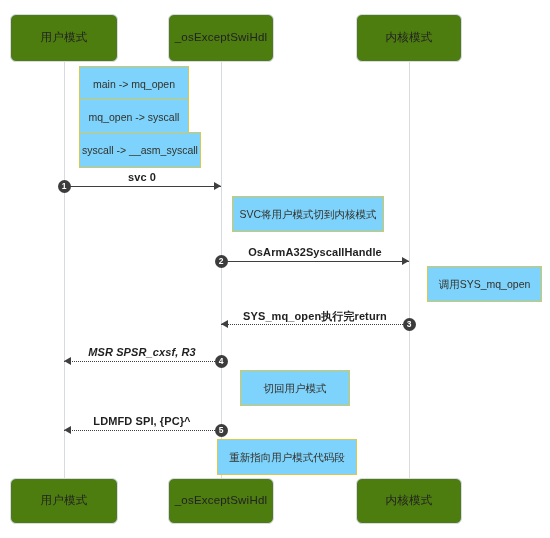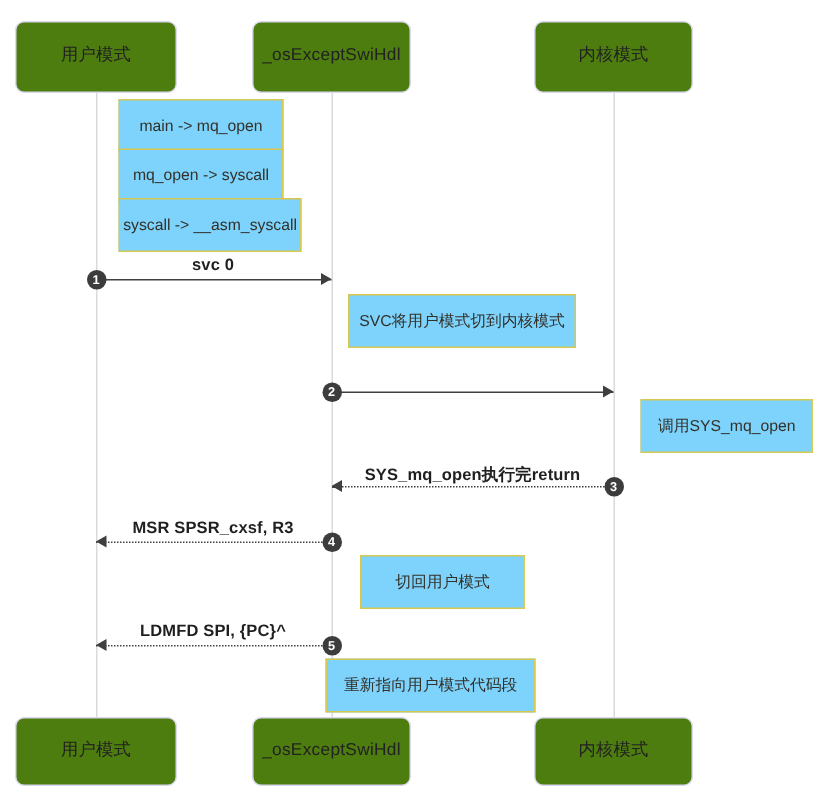--- a/index.html
+++ b/index.html
@@ -142,30 +142,31 @@
   </div>
   <div class="note" style="left:217px; top:439px; width:140px; height:24px;">
     <span>重新指向用户模式代码段</span>
   </div>
 
   <div class="msg-label" style="left:142px; top:171px; transform:translateX(-50%);">svc 0</div>
   <div class="msg-line" style="left:64px; top:186px; width:157px;"></div>
   <div class="arrowhead right" style="left:214px; top:182px;"></div>
   <div class="badge" style="left:57.5px; top:179.5px;">1</div>
 
+  <div class="msg-label" style="left:315px; top:246px; transform:translateX(-50%);">OsArmA32SyscallHandle</div>
   <div class="msg-line" style="left:221px; top:261px; width:188px;"></div>
   <div class="arrowhead right" style="left:402px; top:257px;"></div>
   <div class="badge" style="left:214.5px; top:254.5px;">2</div>
 
   <div class="msg-label" style="left:315px; top:309px; transform:translateX(-50%);">SYS_mq_open执行完return</div>
   <div class="msg-line dotted" style="left:221px; top:324px; width:188px;"></div>
   <div class="arrowhead left" style="left:221px; top:320px;"></div>
   <div class="badge" style="left:402.5px; top:317.5px;">3</div>
 
-  <div class="msg-label" style="left:142px; top:346px; transform:translateX(-50%);">MSR SPSR_cxsf, R3</div>
+  <div class="msg-label" style="left:142px; top:346px; transform:translateX(-50%);font-style:italic;">MSR SPSR_cxsf, R3</div>
   <div class="msg-line dotted" style="left:64px; top:361px; width:157px;"></div>
   <div class="arrowhead left" style="left:64px; top:357px;"></div>
   <div class="badge" style="left:214.5px; top:354.5px;">4</div>
 
   <div class="msg-label" style="left:142px; top:415px; transform:translateX(-50%);">LDMFD SPI, {PC}^</div>
   <div class="msg-line dotted" style="left:64px; top:430px; width:157px;"></div>
   <div class="arrowhead left" style="left:64px; top:426px;"></div>
   <div class="badge" style="left:214.5px; top:423.5px;">5</div>
 
   <div class="participant" style="left:10px; top:478px; width:108px; height:46px;">

